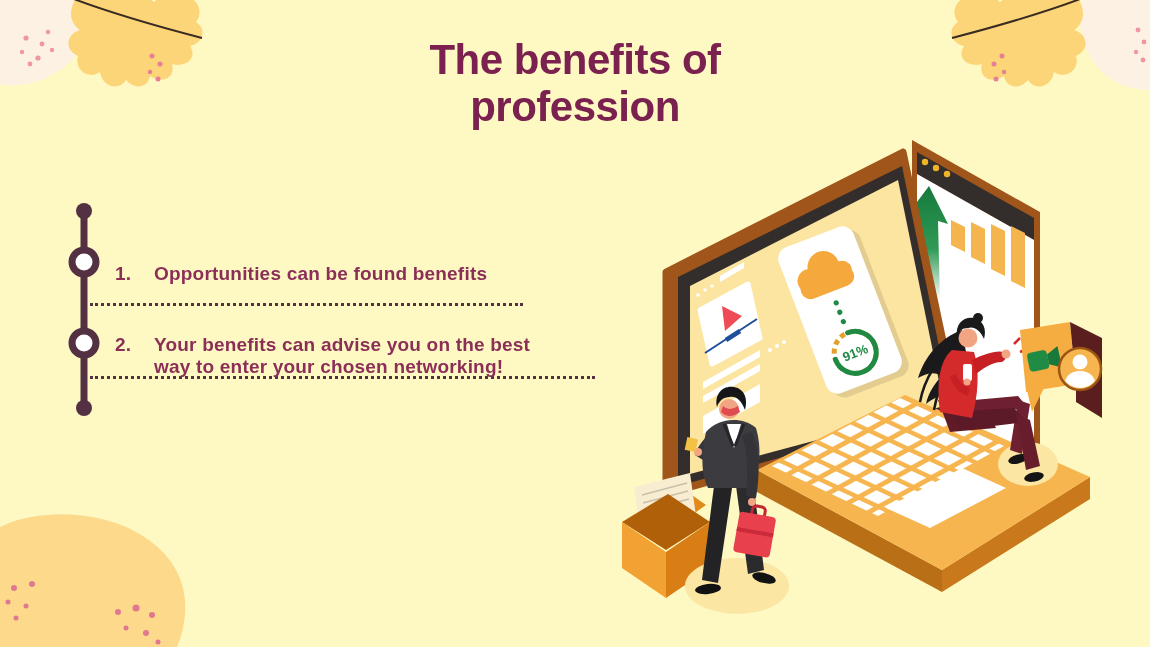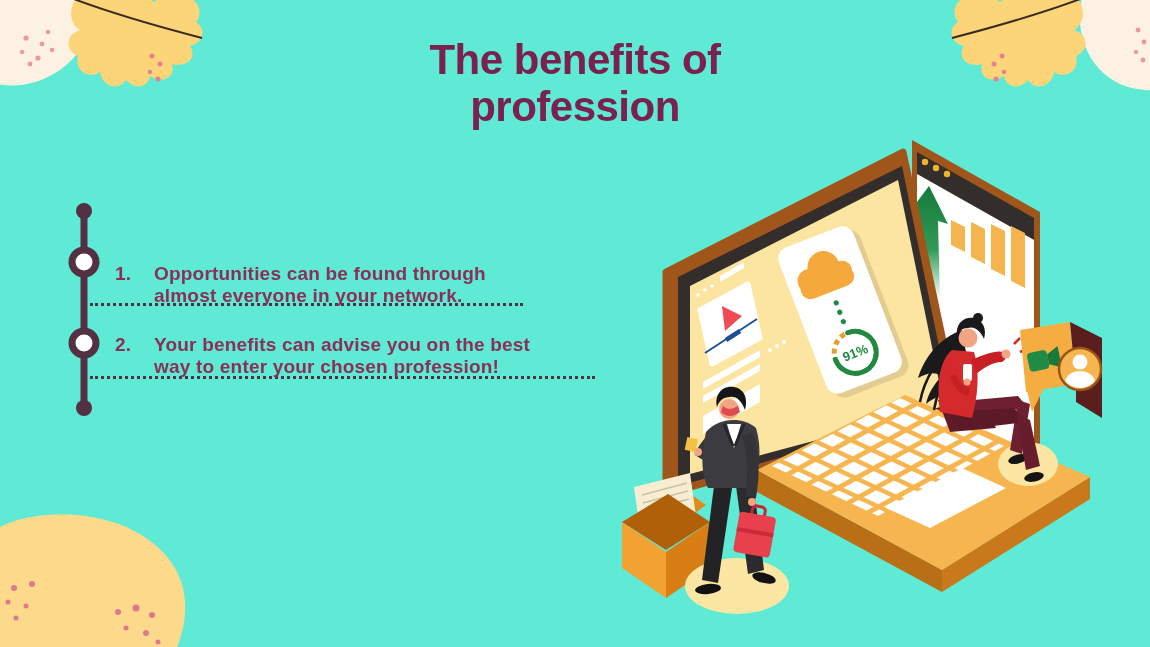--- a/index.html
+++ b/index.html
@@ -1,17 +1,17 @@
 <!DOCTYPE html>
 <html><head>
 <meta charset="utf-8">
 <style>
   html,body{margin:0;padding:0}
   body{width:1150px;height:647px;overflow:hidden;background:#ffffff;font-family:"Liberation Sans",sans-serif;position:relative}
-  .slide{position:absolute;inset:0;background:#5eead4;overflow:hidden}
+  .slide{position:absolute;inset:0;background:#fef9c3;overflow:hidden}
   
   .blob{position:absolute;background:#fdf1e3}
   #blob-tl{left:-60px;top:-55px;width:150px;height:140px;border-radius:50% 48% 52% 50%/50% 52% 48% 50%;transform:rotate(-12deg)}
   #blob-tr{right:-70px;top:-60px;width:140px;height:150px;border-radius:48% 52% 50% 50%/52% 48% 50% 52%;transform:rotate(10deg)}
   #blob-bl{left:-62px;bottom:-72px;width:248px;height:205px;background:#fcd98b;border-radius:46% 54% 50% 50%/52% 48% 54% 46%;transform:rotate(-6deg)}
   .decor-svg{position:absolute;pointer-events:none}
   
   .title{position:absolute;left:0;right:0;top:36px;text-align:center;font-weight:700;font-size:42px;line-height:47px;color:#7a2150;letter-spacing:-.5px;z-index:5}
   
   .list-item{position:absolute;display:flex;color:#8c2f58;font-size:19px;line-height:21.5px;font-weight:700;letter-spacing:.2px;z-index:5}
@@ -101,31 +101,30 @@
     <line x1="84" y1="212" x2="84" y2="408" stroke="#533142" stroke-width="7"></line>
     <circle cx="84" cy="211" r="8" fill="#533142"></circle>
     <circle cx="84" cy="262" r="12" fill="#ffffff" stroke="#533142" stroke-width="7"></circle>
     <circle cx="84" cy="343" r="12" fill="#ffffff" stroke="#533142" stroke-width="7"></circle>
     <circle cx="84" cy="408" r="8" fill="#533142"></circle>
   </svg>
 
   <div class="list-item" id="item1">
     <div class="li-num">1.</div>
     <div>
-      <div>Opportunities can be found through</div>
-      <div>almost everyone in your network.</div>
+      <div>Opportunities can be found benefits</div>
     </div>
   </div>
   <div class="dotline" id="dl1"></div>
 
   <div class="list-item" id="item2">
     <div class="li-num">2.</div>
     <div>
       <div>Your benefits can advise you on the best</div>
-      <div>way to enter your chosen profession!</div>
+      <div>way to enter your chosen networking!</div>
     </div>
   </div>
   <div class="dotline" id="dl2"></div>
 
   <svg id="illustration-svg" width="524" height="500" viewBox="598 138 524 500">
     <defs>
       <linearGradient id="agrad" x1="0" y1="0" x2="0" y2="1">
         <stop offset="0" stop-color="#167a3c"></stop>
           <stop offset="0.55" stop-color="#2f9a55"></stop>
           <stop offset="1" stop-color="#2f9a55" stop-opacity="0"></stop>

